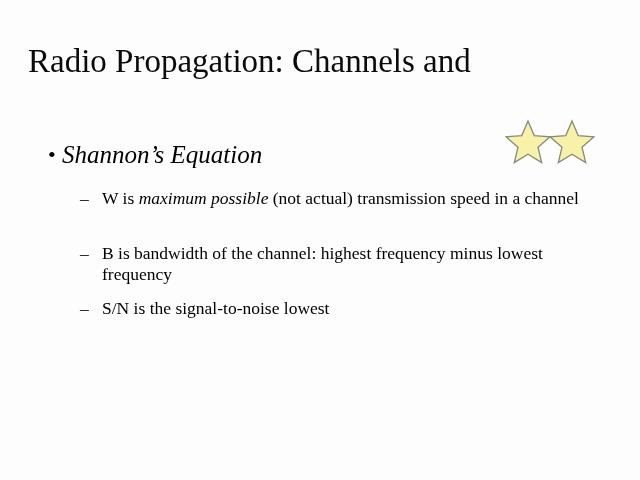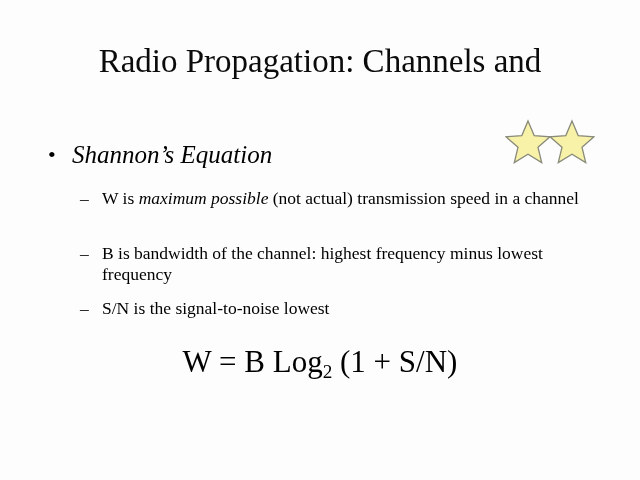--- a/index.html
+++ b/index.html
@@ -21,21 +21,20 @@
     background: #fdfdfd;
     box-sizing: border-box;
   }
 
   
   #title {
     position: absolute;
     left: 28px;
     top: 40px;
     width: 584px;
-    text-align: center;
     font-size: 33px;
     line-height: 42px;
     font-weight: normal;
     letter-spacing: 0px;
     color: #0b0b0b;
   }
   #title .tline { display: block; white-space: nowrap; }
 
   
   #stars {
@@ -58,21 +57,21 @@
   }
   #bullet-l1 .marker {
     position: absolute;
     left: 0px;
     top: 0px;
     font-size: 22px;
     line-height: 30px;
   }
   #bullet-l1 .btext {
     display: block;
-    margin-left: 24px;
+    margin-left: 14px;
     font-style: italic;
     font-size: 25px;
     white-space: nowrap;
   }
 
   
   .bullet-l2 {
     position: absolute;
     left: 80px;
     width: 512px;
@@ -142,15 +141,14 @@
   <div class="bullet-l2" id="bullet-l2-1">
     <span class="marker">–</span>
     <span class="btext">B is bandwidth of the channel: highest frequency minus lowest frequency</span>
   </div>
 
   <div class="bullet-l2" id="bullet-l2-2">
     <span class="marker">–</span>
     <span class="btext">S/N is the signal-to-noise lowest</span>
   </div>
 
-  <div id="formula"><span>W = B Log</span><sub>2</sub><span> (1 + S/N)</span></div>
 
 </div>
 
 </body></html>

